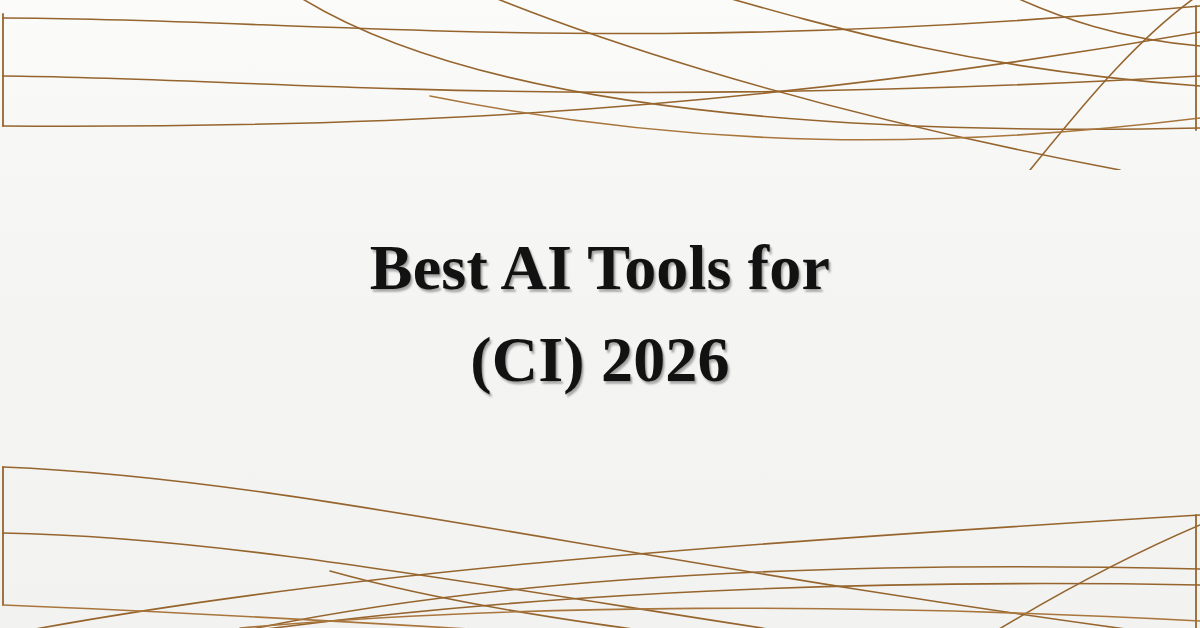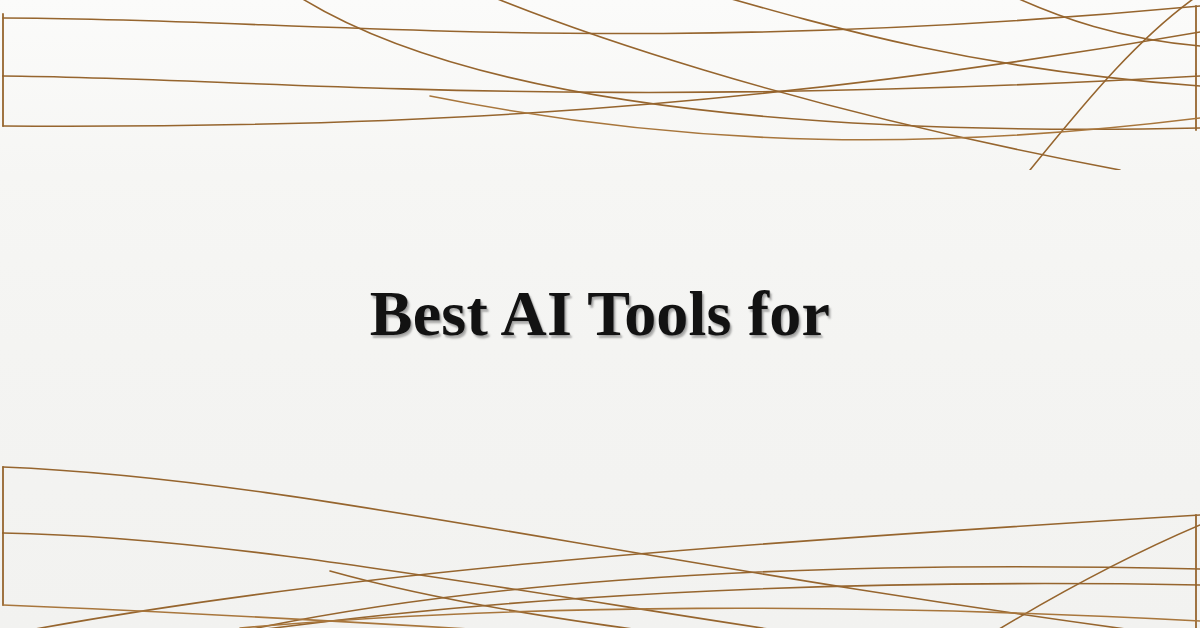--- a/index.html
+++ b/index.html
@@ -100,20 +100,21 @@
       <path d="M 980 -20 C 1060 22, 1130 40, 1200 46"></path>
 
       <path d="M 1030 170 C 1090 96, 1140 36, 1200 -6"></path>
 
       <path d="M 1200 118 C 940 150, 700 150, 430 96" stroke="#a8763c"></path>
     </g>
   </svg>
 
   <div id="title-block">
     <div class="title-line">Best AI Tools for</div>
+    <div class="title-line">(CI) 2026</div>
   </div>
 
   <svg id="ornament-bottom" viewBox="0 0 1200 175" width="1200" height="175" preserveAspectRatio="none" xmlns="http://www.w3.org/2000/svg">
     <g fill="none" stroke="#96652e" stroke-width="1.6" stroke-linecap="round">
 
       <line x1="3" y1="14" x2="3" y2="80" stroke-width="1.8"></line>
       <line x1="3" y1="80" x2="3" y2="152" stroke-width="1.8"></line>
 
       <line x1="1196" y1="62" x2="1196" y2="132" stroke-width="1.8"></line>
       <line x1="1196" y1="132" x2="1196" y2="175" stroke-width="1.8"></line>

